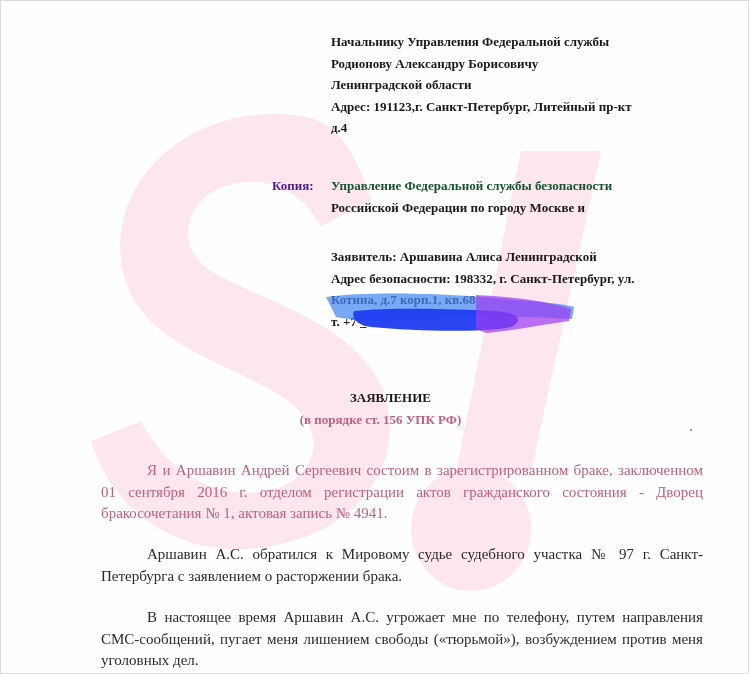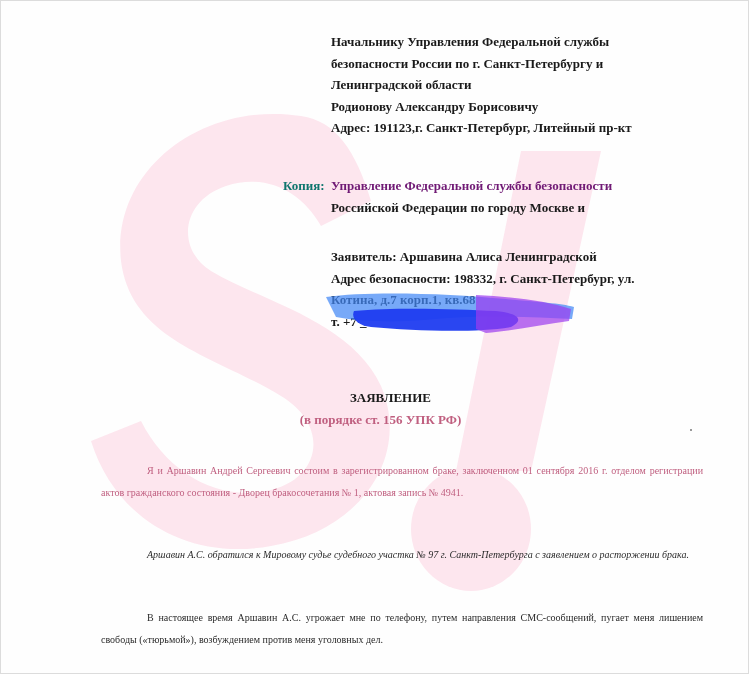--- a/index.html
+++ b/index.html
@@ -2,56 +2,56 @@
 <html><head>
 <meta charset="utf-8">
 <style>
   html, body { margin:0; padding:0; }
   body { width:749px; height:674px; background:#f1f1f1; overflow:hidden; position:relative; font-family:"Liberation Serif", serif; }
   .page { position:absolute; left:0; top:0; width:747px; height:672px; background:#fefefe; border:1px solid #dcdcdc; overflow:hidden; }
   .wm { position:absolute; left:0; top:0; width:749px; height:674px; pointer-events:none; }
   .txt { position:absolute; color:#1a1a1a; font-size:13px; line-height:21.5px; white-space:nowrap; }
   .b { font-weight:bold; }
   .addr { left:330px; top:30px; }
-  .copy-label { left:282px; top:174px; color:#0f766e; font-weight:bold; }
+  .copy-label { left:271px; top:174px; color:#4c1d95; font-weight:bold; }
   .copy { left:330px; top:174px; }
   .applicant { left:330px; top:245px; }
   .title { left:0; width:749px; text-align:center; top:386px; }
   .title .l1 { display:block; padding-left:30px; }
   .title .l2 { display:block; padding-left:10px; }
-  .para { left:100px; width:602px; white-space:normal; text-align:justify; color:#2a2a2a; font-size:10px; line-height:21.5px; }
+  .para { left:100px; width:602px; white-space:normal; text-align:justify; color:#2a2a2a; font-size:15px; line-height:21.5px; }
   .para .ind { display:inline-block; width:46px; }
   .p1 { top:459px; }
-  .p2 { top:543px;font-style:italic; }
+  .p2 { top:543px; }
   .p3 { top:606px; }
-  .pink { color:#701a75; }
+  .pink { color:#14532d; }
   .pinklite { color:#c06080; }
   .scribble { position:absolute; left:325px; top:288px; width:250px; height:46px; pointer-events:none; }
   .dot { position:absolute; left:689px; top:428px; width:2px; height:2px; border-radius:50%; background:#777; }
 </style>
 </head>
 <body>
 
 <div class="page">
 
   <svg class="wm" viewBox="0 0 749 674">
 
     <path d="M300,115 C200,100 110,170 120,260 C130,340 215,355 280,395 C330,425 320,480 265,490 C215,500 165,470 140,420 L90,440 C115,520 190,560 270,545 C360,530 410,455 380,385 C350,320 260,300 210,270 C175,248 180,200 225,185 C265,172 300,190 320,225 L370,200 C355,150 335,120 300,115 Z" fill="#fde6ee"></path>
 
     <path d="M520,150 L600,150 L530,470 L455,470 Z" fill="#fde6ee"></path>
 
     <ellipse cx="470" cy="528" rx="60" ry="62" fill="#fde6ee"></ellipse>
   </svg>
 
   <div class="txt b addr">
     <div>Начальнику Управления Федеральной службы</div>
-    <div>безопасности России по г. Санкт-Петербургу и</div>
+    <div>Родионову Александру Борисовичу</div>
     <div>Ленинградской области</div>
-    <div>Родионову Александру Борисовичу</div>
     <div>Адрес: 191123,г. Санкт-Петербург, Литейный пр-кт</div>
+    <div>д.4</div>
   </div>
 
   <div class="txt copy-label">Копия:</div>
   <div class="txt b copy">
     <div class="pink">Управление Федеральной службы безопасности</div>
     <div>Российской Федерации по городу Москве и</div>
   </div>
 
   <div class="txt b applicant">
     <div>Заявитель: Аршавина Алиса Ленинградской</div>

